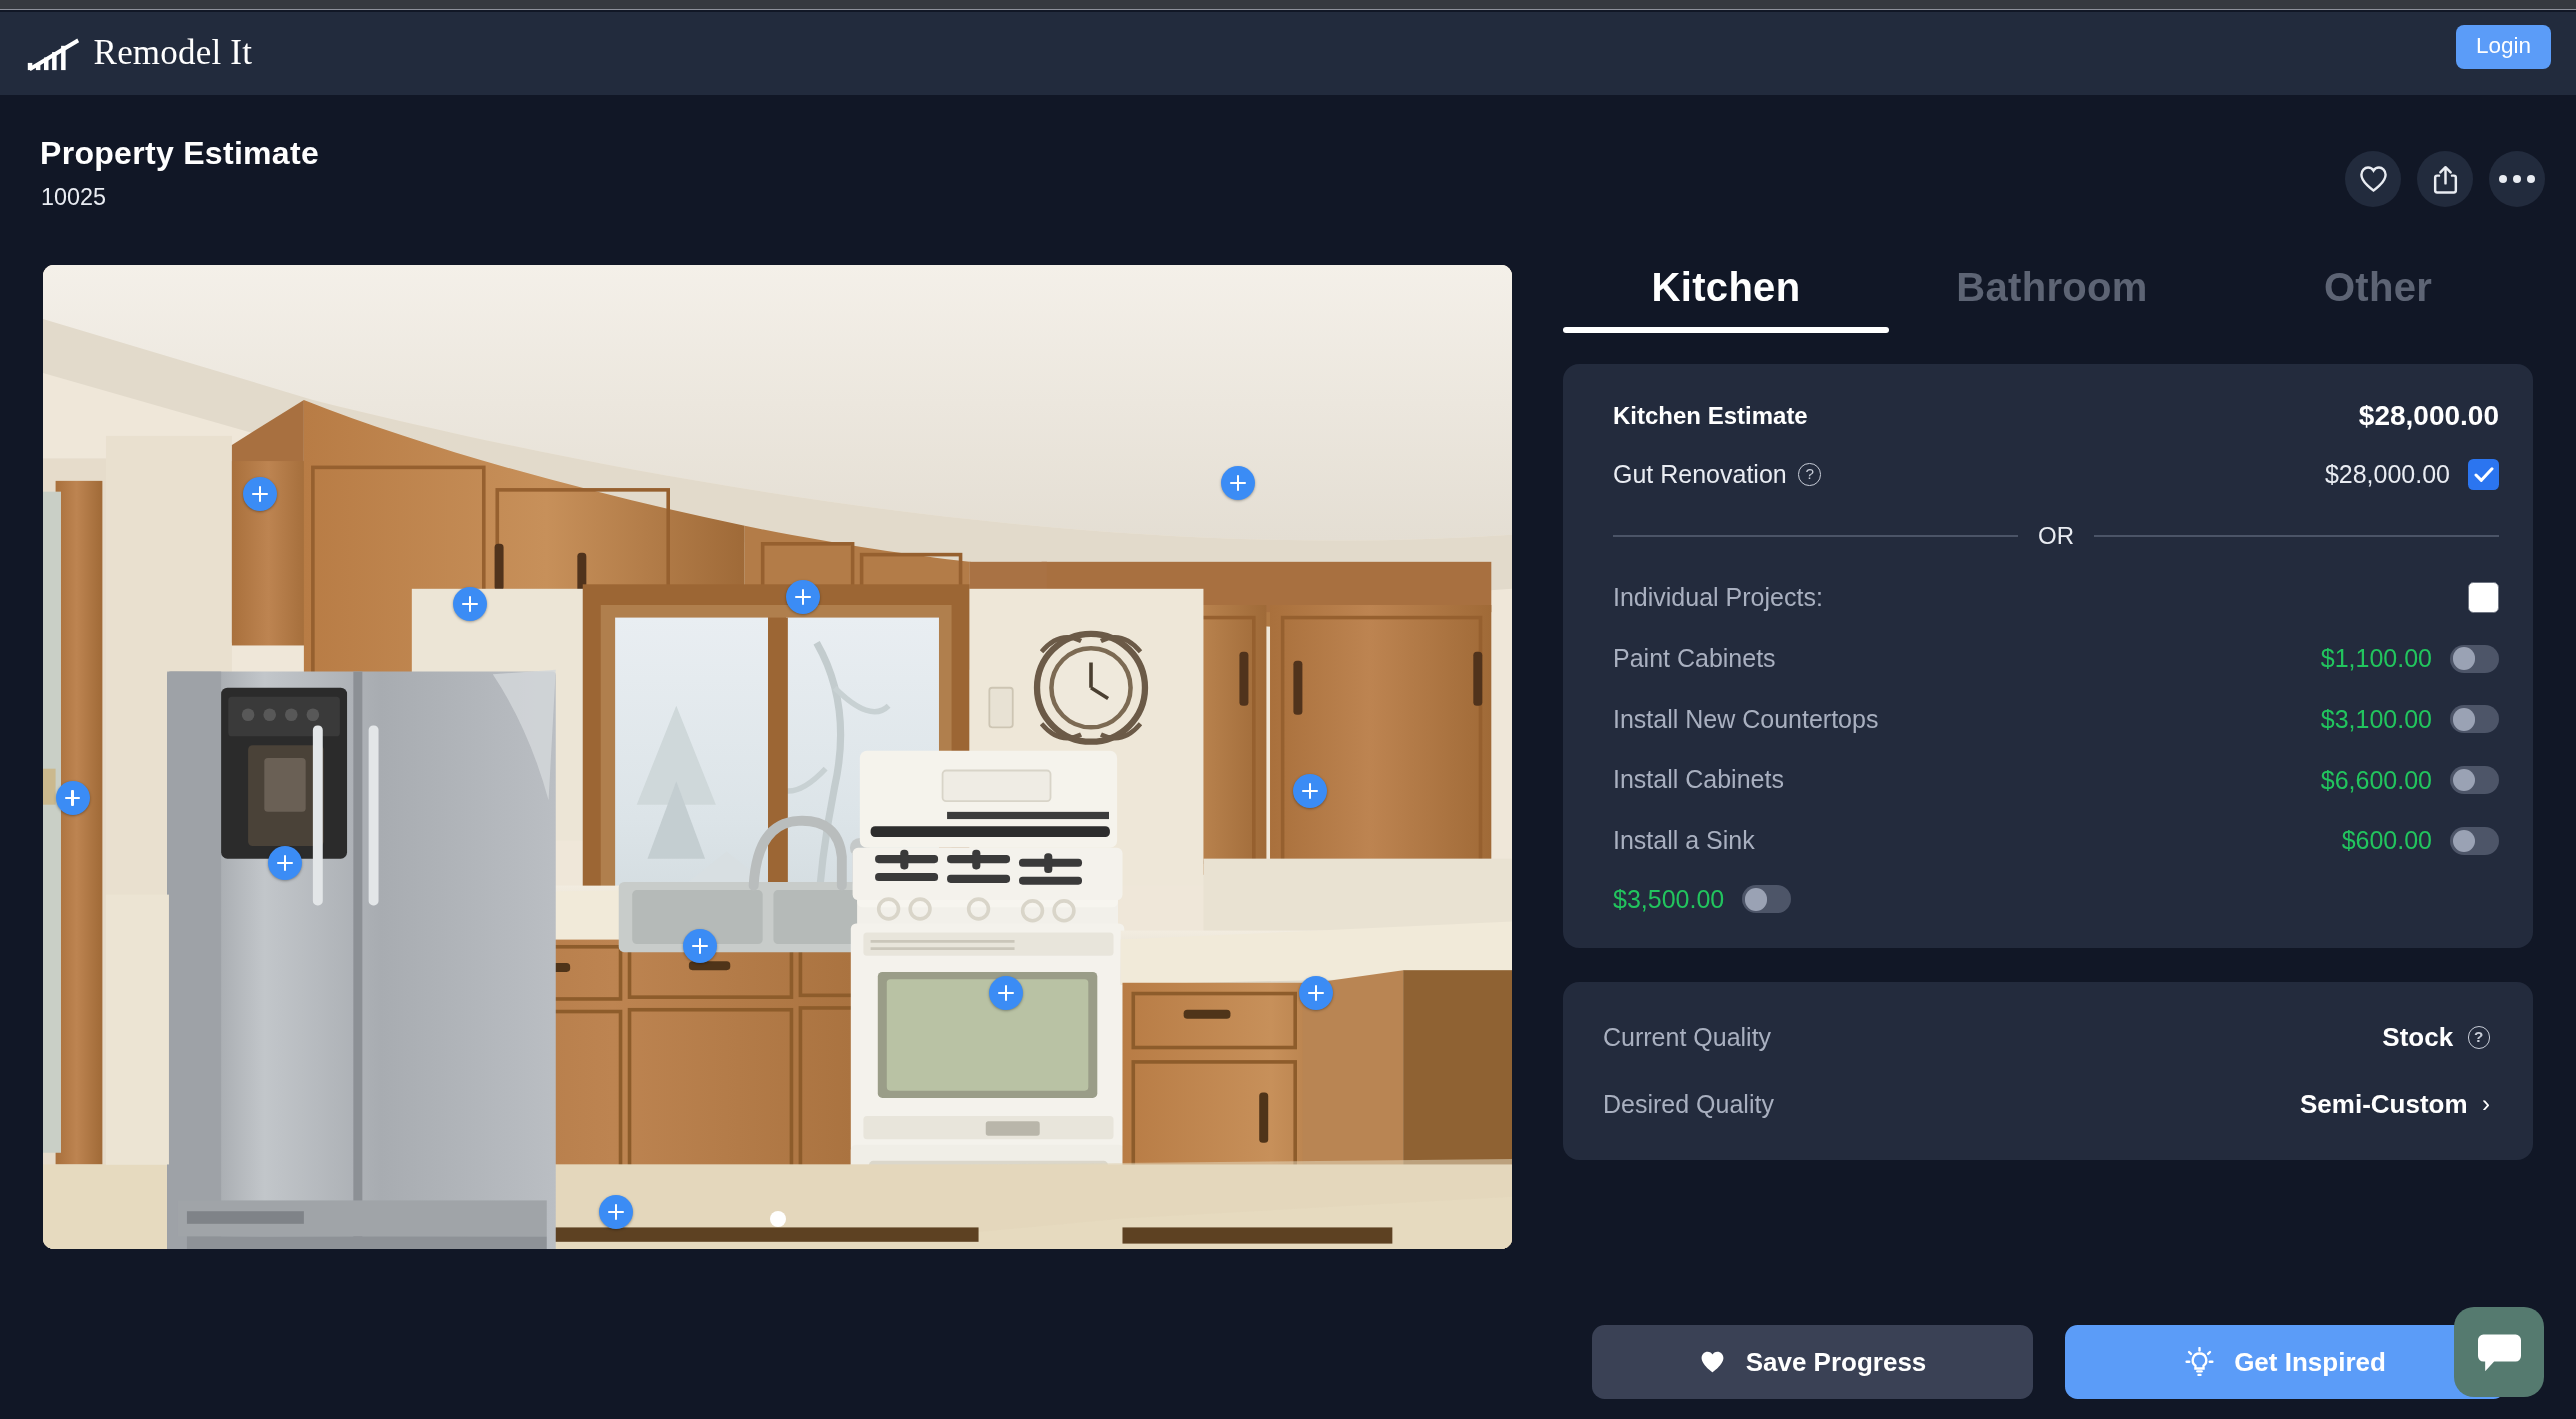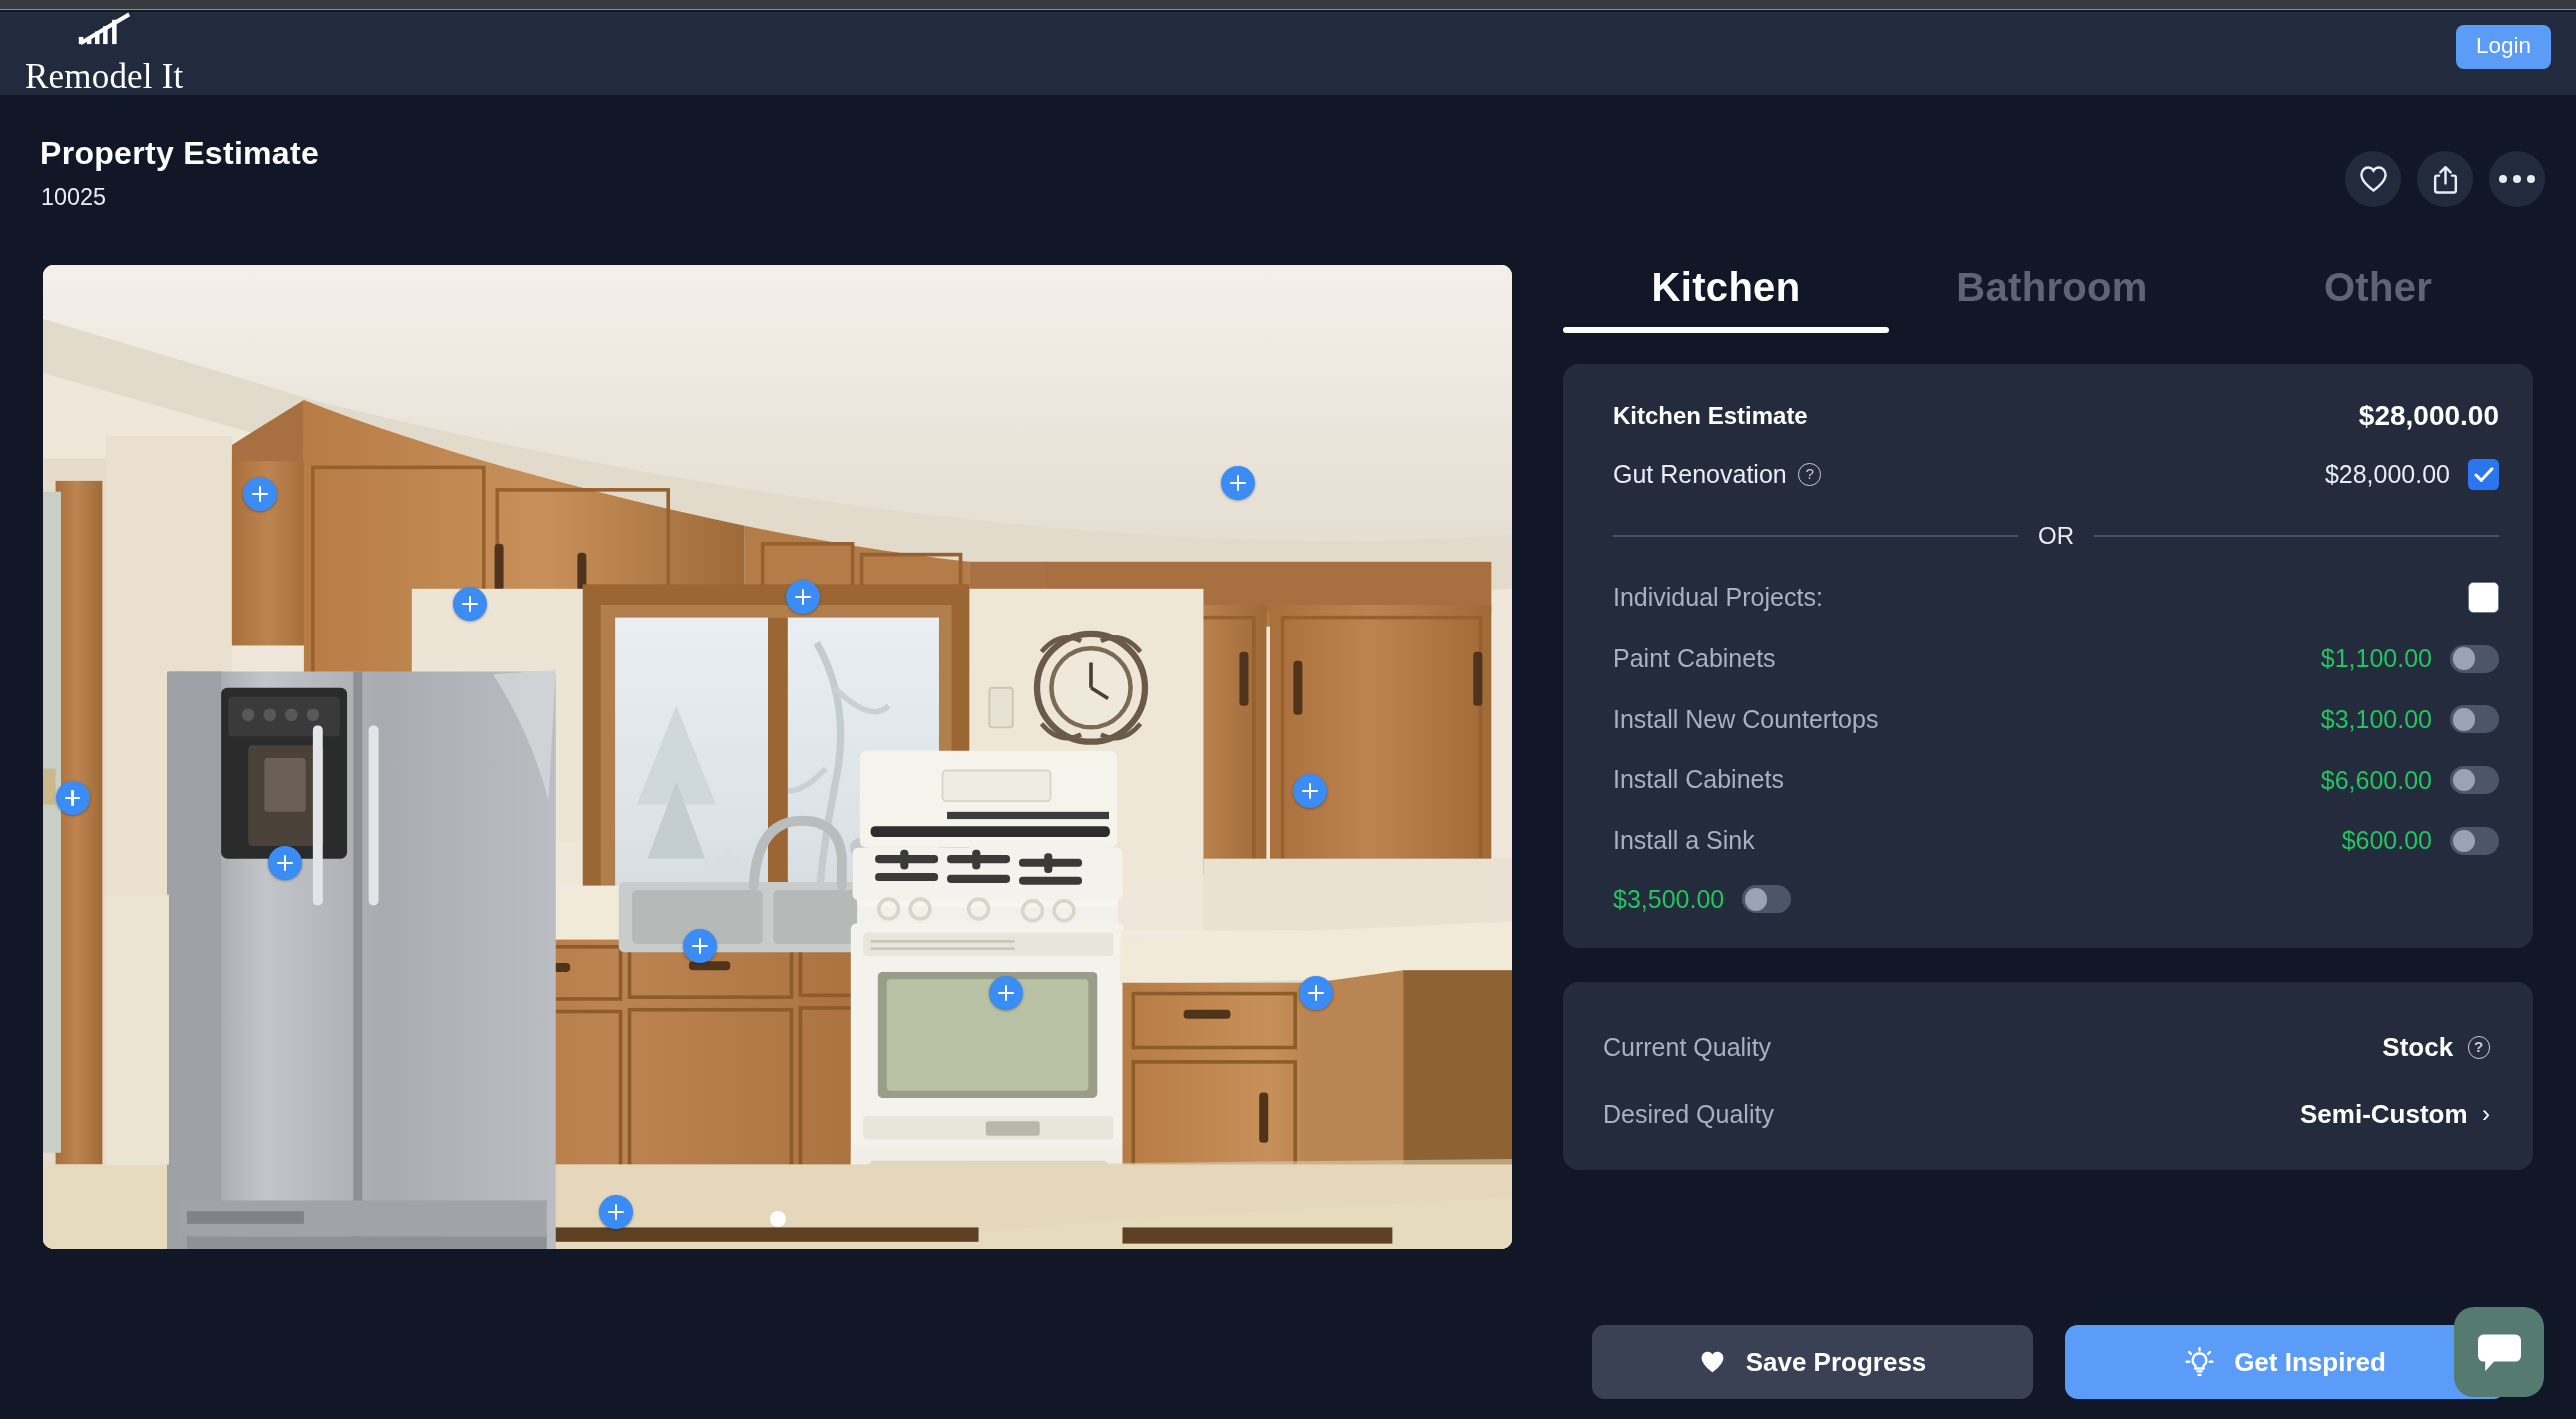--- a/index.html
+++ b/index.html
@@ -21,21 +21,20 @@
   
   .app-header {
     position: absolute; top: 11.7px; left: 0;
     width: 2576px; height: 83px;
     background: #222b3d;
     display: flex; align-items: center;
   }
   .logo-wrap {
     display: flex; align-items: center; gap: 12.6px;
     margin-left: 25px;
-    flex-direction: column;
   }
   .logo-mark { width: 56px; height: 36px; display: block; }
   .logo-text {
     color: #ffffff; font-size: 35px; letter-spacing: 0.2px;
     font-family: "Liberation Serif", serif;
     font-weight: 400;
   }
   .login-btn {
     position: absolute; right: 25px; top: 13.5px;
     background: #5b9cf8; color: #ffffff;
@@ -580,21 +579,21 @@
       <div class="right-group">
         <span class="price dim">$3,500.00</span>
         <span class="toggle">
             <i class="knob"></i>
           </span>
       </div>
     </div>
 
   </div>
 
-  <div class="card" style="margin-top:34px; padding:50px 43px 40px 40px;">
+  <div class="card" style="margin-top:34px; padding:40px 43px 40px 40px;">
     <div class="row">
       <div class="quality-label">Current Quality</div>
       <div class="quality-value">
         <span>Stock</span>
         <span class="help-ico">?</span>
       </div>
     </div>
     <div class="row" style="margin-top:36px;">
       <div class="quality-label">Desired Quality</div>
       <div class="quality-value">

